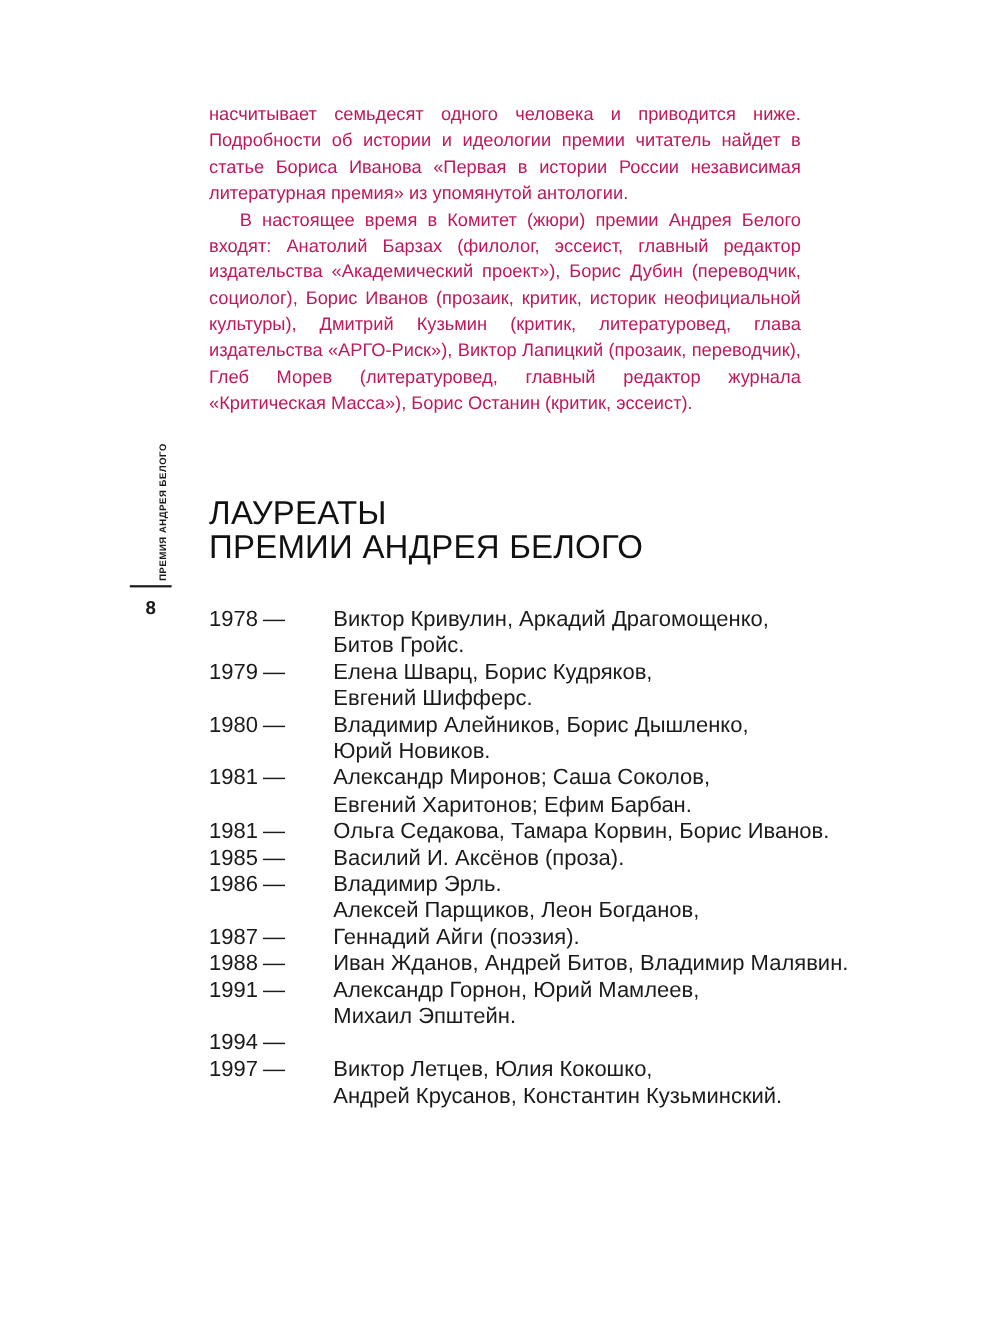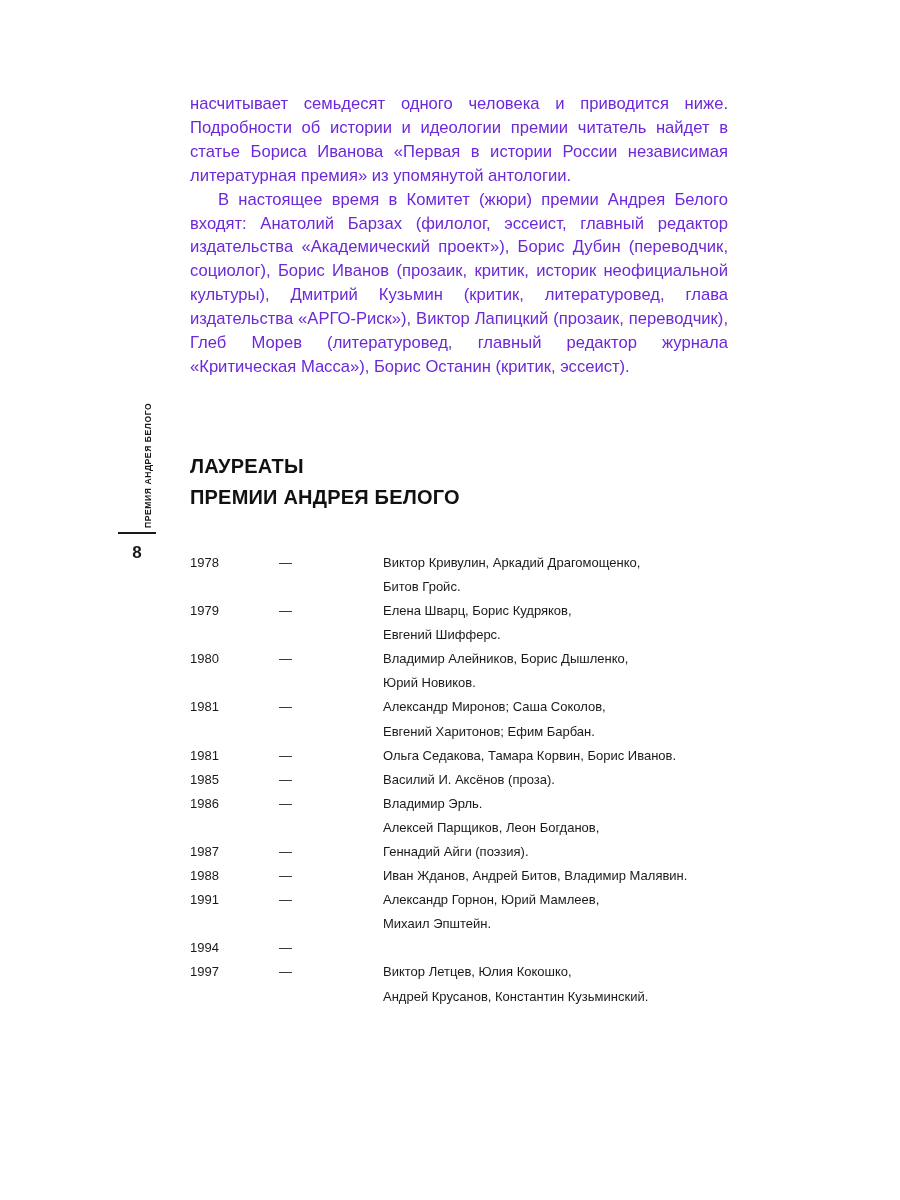--- a/index.html
+++ b/index.html
@@ -78,55 +78,54 @@
     top: 92px;
     width: 538px;
   }
 
   .body-par {
     margin: 0;
     font-size: 16.6px;
     line-height: 23.9px;
     text-align: justify;
     text-justify: inter-word;
-    color: #6d28d9;
+    color: #be185d;
     hyphens: manual;
   }
   .body-par + .body-par {
     text-indent: 28px;
   }
 
   
   .section-heading {
     margin: 0;
     padding-top: 72px;
-    font-size: 20px;
+    font-size: 30px;
     line-height: 31px;
-    font-weight: 700;
+    font-weight: 400;
     letter-spacing: 0.2px;
     color: #111111;
   }
   .section-heading .hl {
     display: block;
     white-space: nowrap;
   }
 
   
   .laureates {
     list-style: none;
     margin: 0;
     padding: 38px 0 0 0;
   }
   .laureate-row {
     display: flex;
     align-items: flex-start;
-    font-size: 13px;
+    font-size: 20px;
     line-height: 24.1px;
     color: #1a1a1a;
-    gap: 40px;
   }
   .laureate-year {
     flex: 0 0 auto;
     width: 49px;
     white-space: nowrap;
   }
   .laureate-dash {
     flex: 0 0 auto;
     width: 31px;
     white-space: nowrap;

